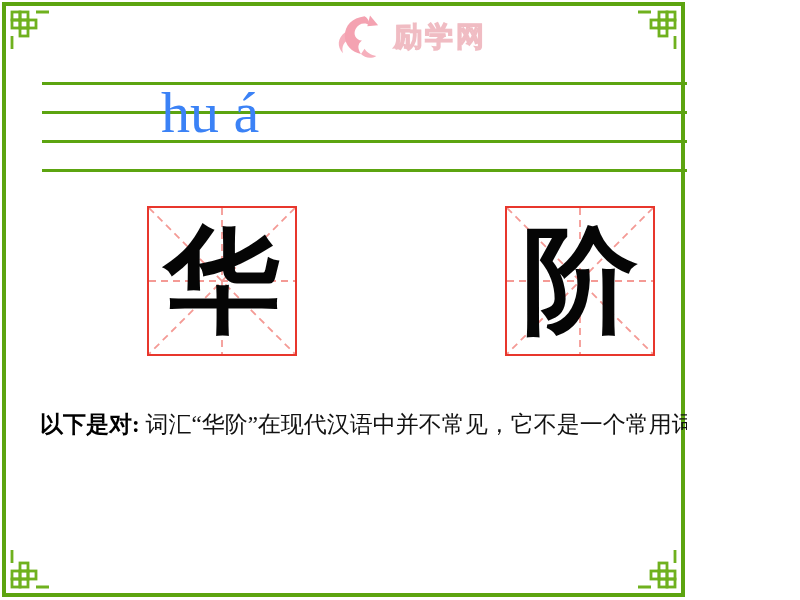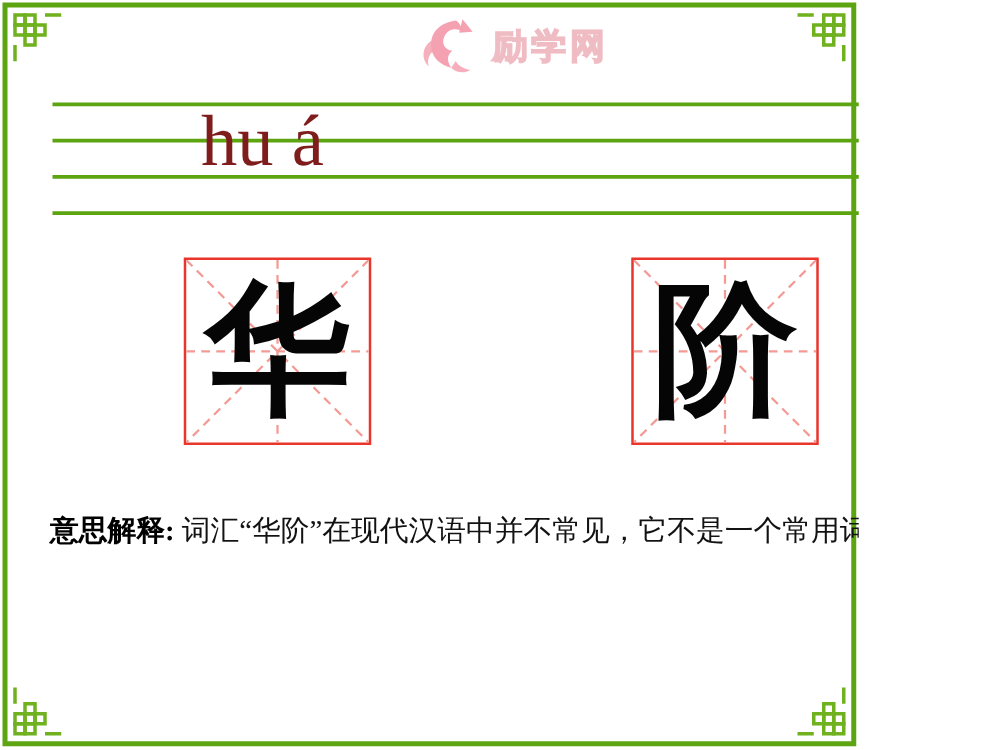--- a/index.html
+++ b/index.html
@@ -26,21 +26,21 @@
     color:#f7e7e8;-webkit-text-stroke:1.2px #f0bcc3;
     text-shadow:0 0 1px #f3c9cf;
     font-family:"Liberation Sans", sans-serif;
   }
   
   .pinyin-grid{position:absolute;left:42px;top:82px;width:716px;height:90px;}
   .pline{position:absolute;left:0;width:716px;height:3px;background:#5ca410;}
   .pline.l1{top:0;} .pline.l2{top:29px;} .pline.l3{top:58px;} .pline.l4{top:87px;}
   .pinyin-word{
     position:absolute;top:83px;height:60px;width:160px;text-align:center;
-    font-size:58px;line-height:60px;color:#7f1d1d;
+    font-size:58px;line-height:60px;color:#3b82f6;
     font-family:"Liberation Serif", serif;
   }
   .pinyin-word.w1{left:130px;}
   .pinyin-word.w2{left:492px;}
   
   .charbox{
     position:absolute;top:206px;width:146px;height:146px;
     border:2px solid #e8362c;background:#fff;
   }
   .charbox.b1{left:147px;}
@@ -155,16 +155,16 @@
         <line x1="0" y1="0" x2="146" y2="146"></line>
         <line x1="146" y1="0" x2="0" y2="146"></line>
         <line x1="73" y1="0" x2="73" y2="146"></line>
         <line x1="0" y1="73" x2="146" y2="73"></line>
       </g>
     </svg>
     <div class="hanzi">阶</div>
   </div>
 
   <div class="explain">
-    <div class="row"><span class="lbl">意思解释:</span><span> 词汇“华阶”在现代汉语中并不常见，它不是一个常用词</span></div>
+    <div class="row"><span class="lbl">以下是对:</span><span> 词汇“华阶”在现代汉语中并不常见，它不是一个常用词</span></div>
   </div>
 
 </div>
 
 </body></html>

